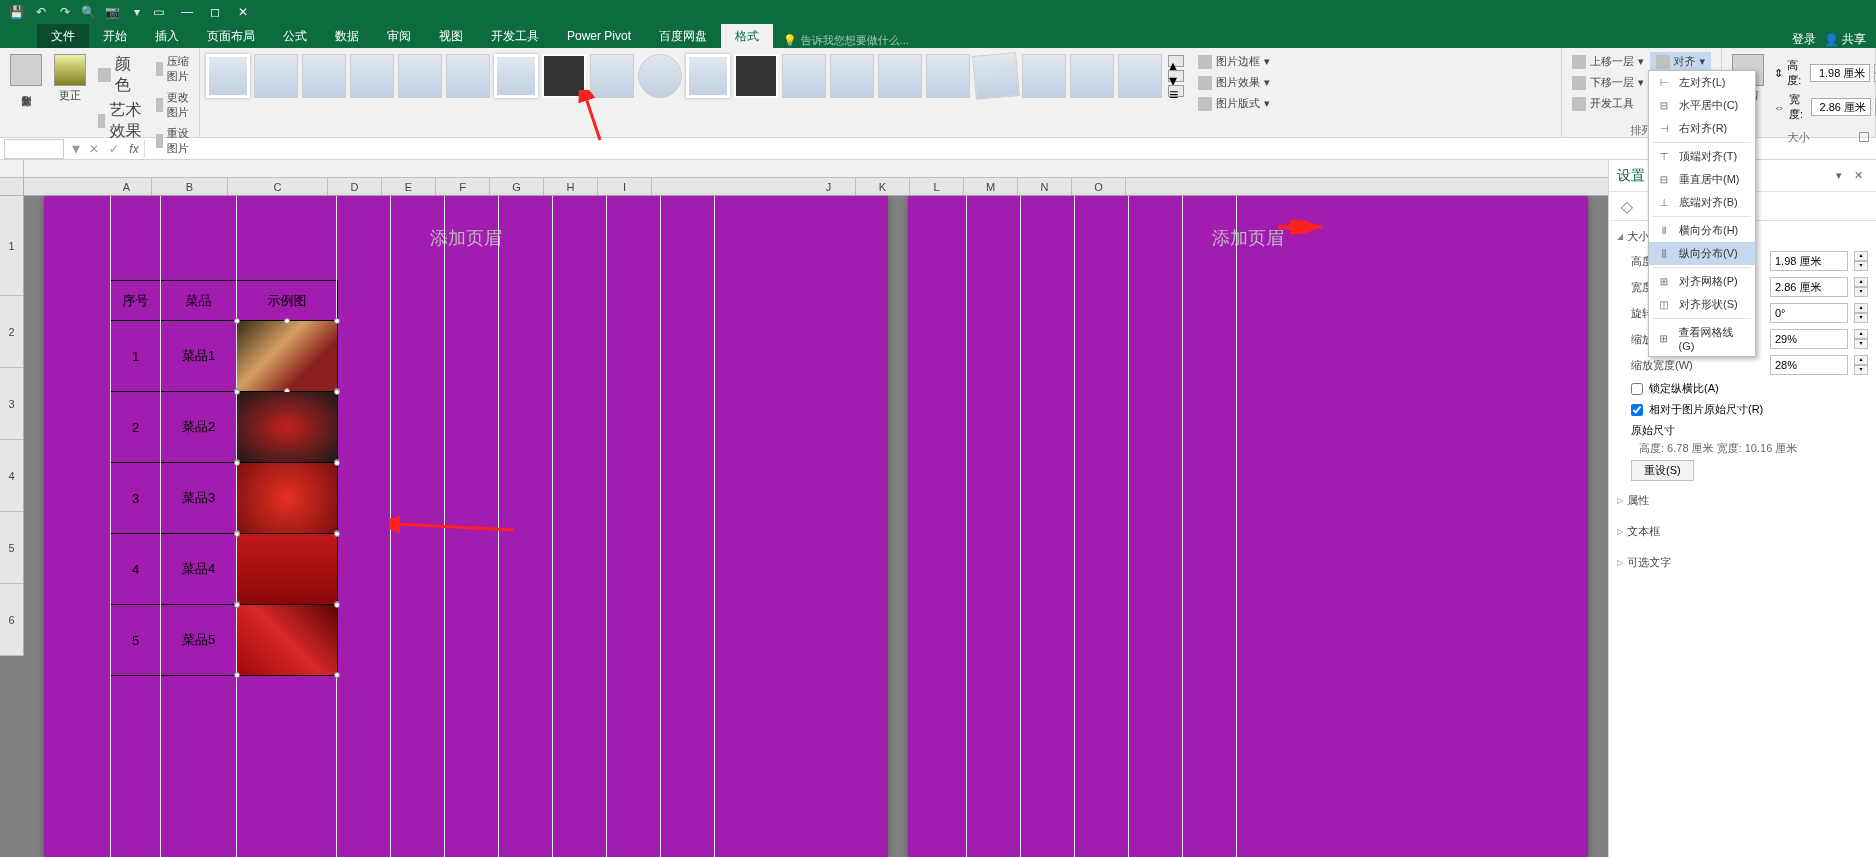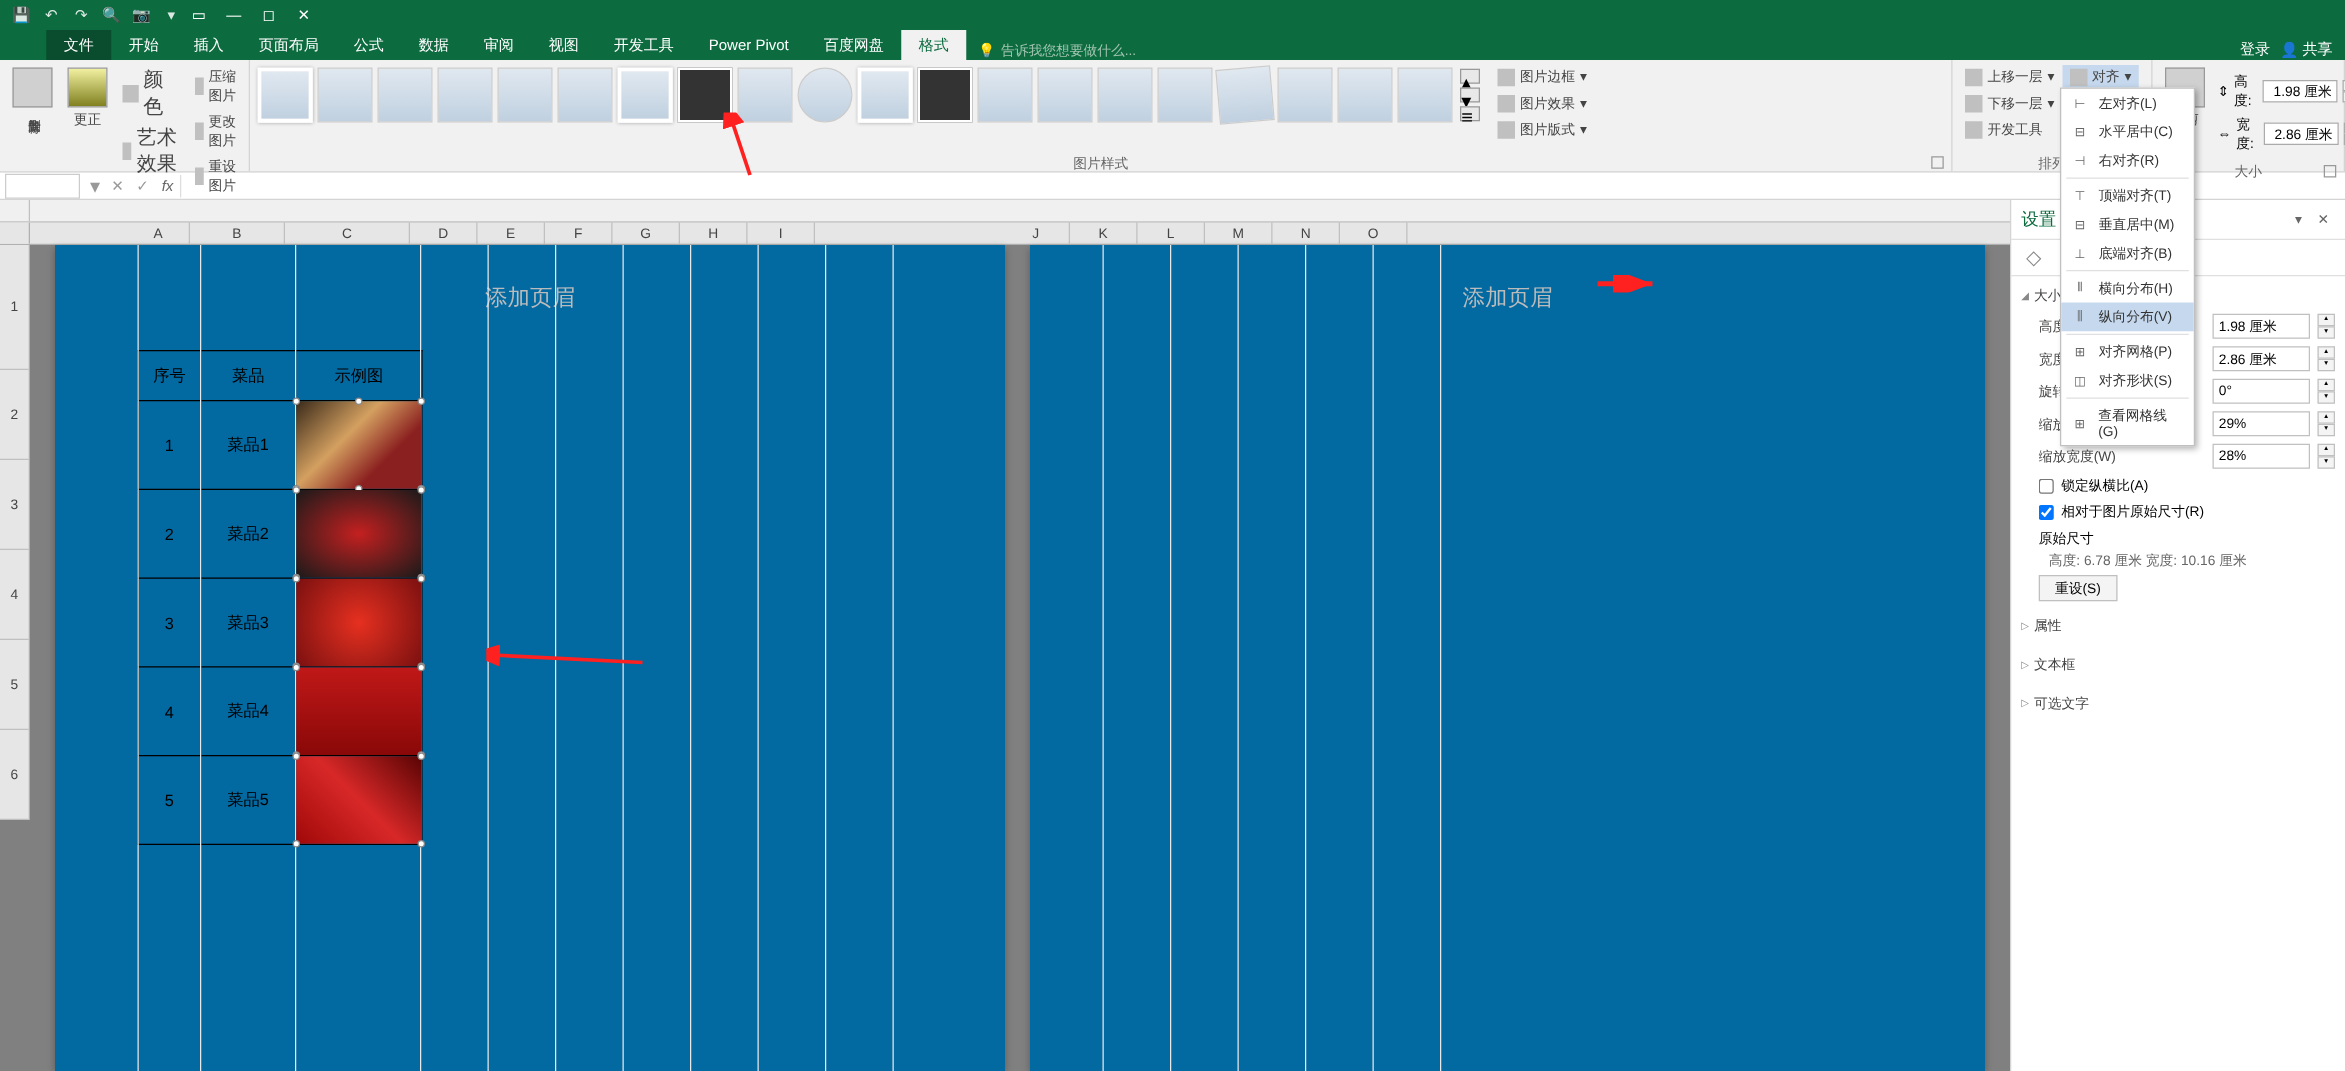--- a/index.html
+++ b/index.html
@@ -75,21 +75,21 @@
     .col-headers { height: 18px; background: #e6e6e6; border-bottom: 1px solid #b0b0b0; display: flex; font-size: 11px; color: #444; position: absolute; top: 18px; left: 0; right: 0; }
     .row-header-space { width: 24px; border-right: 1px solid #b0b0b0; background: #e6e6e6; }
     .col-header { border-right: 1px solid #c0c0c0; text-align: center; line-height: 18px; }
     
     
     .row-headers { width: 24px; background: #e6e6e6; border-right: 1px solid #b0b0b0; font-size: 11px; color: #444; position: absolute; top: 36px; left: 0; }
     .row-header { height: 72px; border-bottom: 1px solid #c0c0c0; text-align: center; display: flex; align-items: center; justify-content: center; }
     
     
     .pages { position: absolute; top: 36px; left: 24px; right: 0; bottom: 0; display: flex; gap: 20px; padding: 0 20px; }
-    .page { background: #0369a1; box-shadow: 0 2px 6px rgba(0,0,0,0.3); width: 760px; position: relative; }
+    .page { background: #a21caf; box-shadow: 0 2px 6px rgba(0,0,0,0.3); width: 844px; position: relative; }
     .page2 { flex: 1; }
     .page-header { text-align: center; color: #bbb; font-size: 18px; padding: 30px 0 10px; }
     .grid-lines-v { position: absolute; top: 0; bottom: 0; width: 1px; background: #e8e8e8; }
     
     
     .data-table { border-collapse: collapse; margin-left: 66px; margin-top: 20px; }
     .data-table td { border: 1px solid #000; text-align: center; font-size: 13px; }
     .header-cell { height: 40px; width: 50px; font-weight: normal; }
     .name-cell { width: 76px; }
     .img-cell { width: 100px; }
@@ -252,24 +252,20 @@
           <div class="gallery-arrow">▴</div>
           <div class="gallery-arrow">▾</div>
           <div class="gallery-arrow">≡</div>
         </div>
       </div>
       <div class="small-btn-col" style="margin-left:6px;">
         <div class="small-btn"><span class="small-icon"></span><span>图片边框</span> ▾</div>
         <div class="small-btn"><span class="small-icon"></span><span>图片效果</span> ▾</div>
         <div class="small-btn"><span class="small-icon"></span><span>图片版式</span> ▾</div>
       </div>
-    </div>
-    <div class="group-label">
-      <span>图片样式</span>
-      <div class="launcher"></div>
     </div>
   </div>
 
   <div class="ribbon-group" style="width:160px;">
     <div class="group-content">
       <div class="small-btn-col">
         <div class="small-btn"><span class="small-icon"></span><span>上移一层</span> ▾</div>
         <div class="small-btn"><span class="small-icon"></span><span>下移一层</span> ▾</div>
         <div class="small-btn">
             <span class="small-icon"></span>

